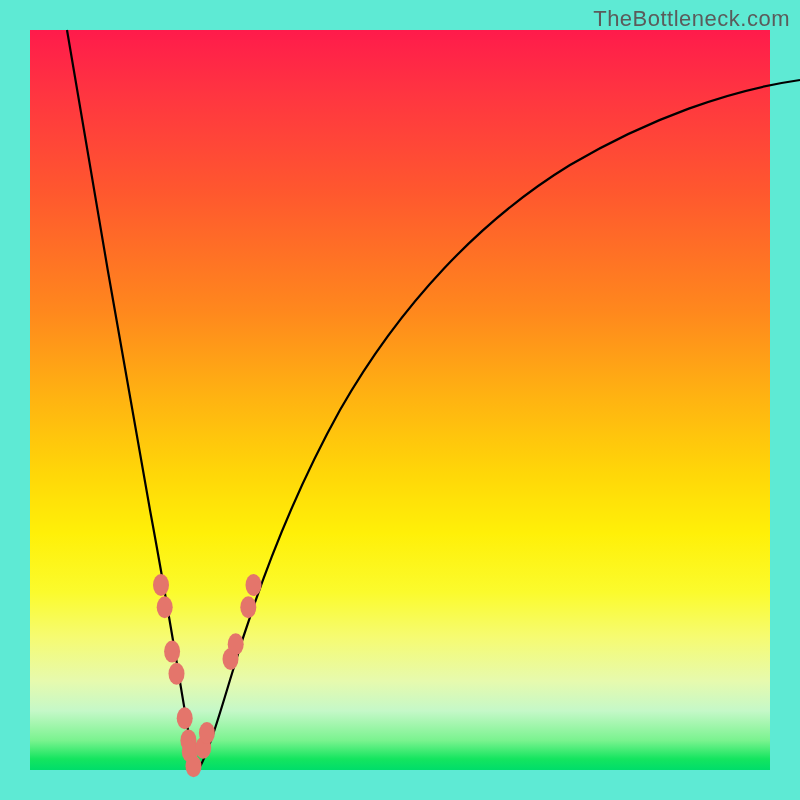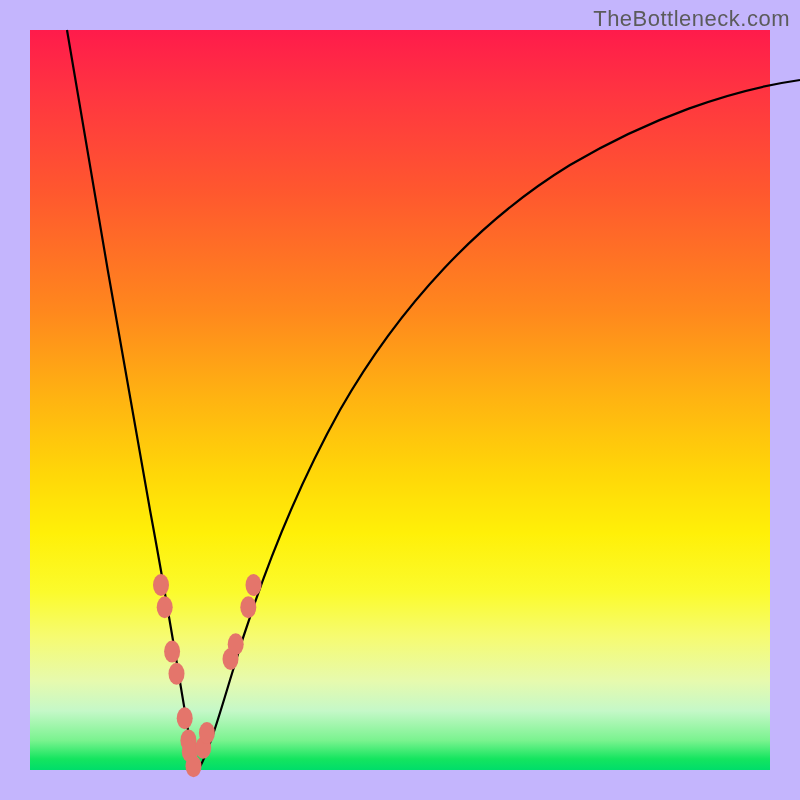--- a/index.html
+++ b/index.html
@@ -10,21 +10,21 @@
     overflow: hidden;
     background: #000;
     font-family: Arial, Helvetica, sans-serif;
   }
   .frame {
     position: absolute;
     left: 0;
     top: 0;
     width: 800px;
     height: 800px;
-    background: #c4b5fd;
+    background: #5eead4;
   }
   .plot {
     position: absolute;
     left: 30px;
     top: 30px;
     width: 740px;
     height: 740px;
     background: linear-gradient(to bottom,
       #ff1b4b 0%,
       #ff3640 9%,

